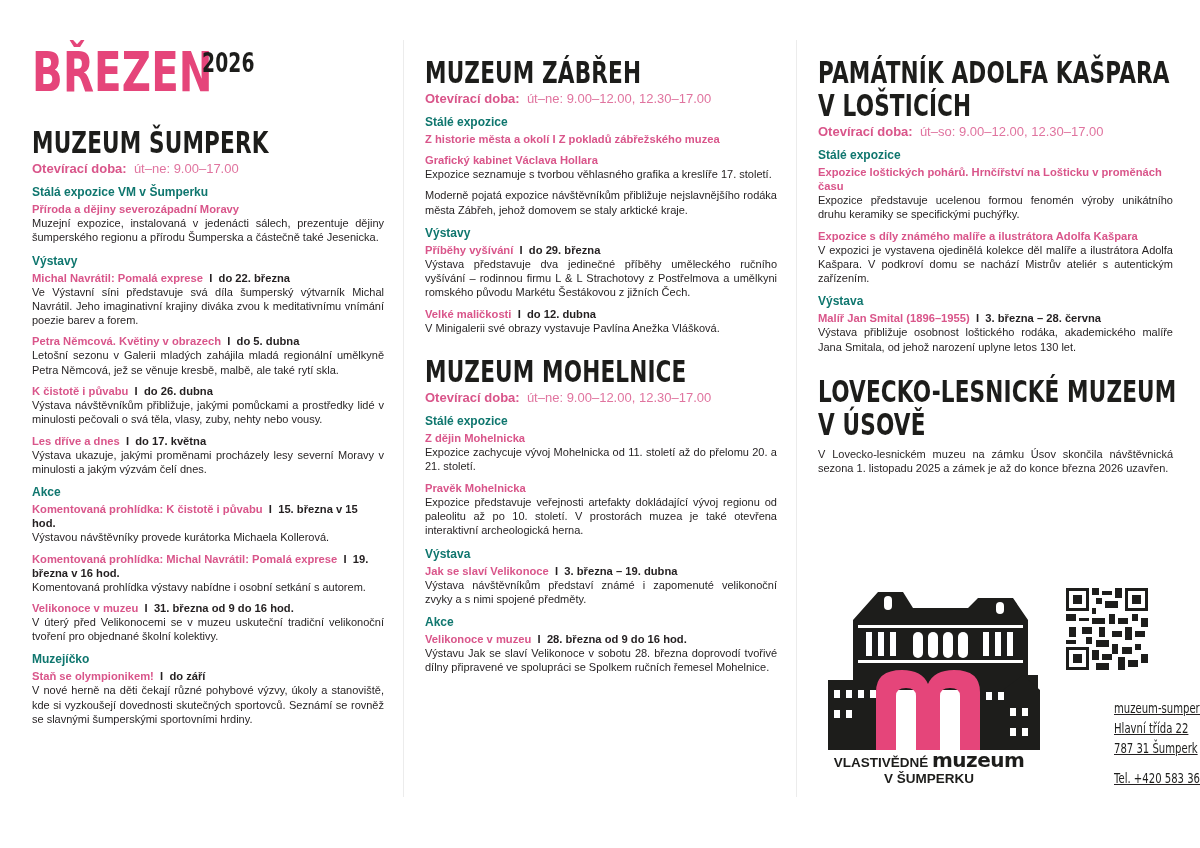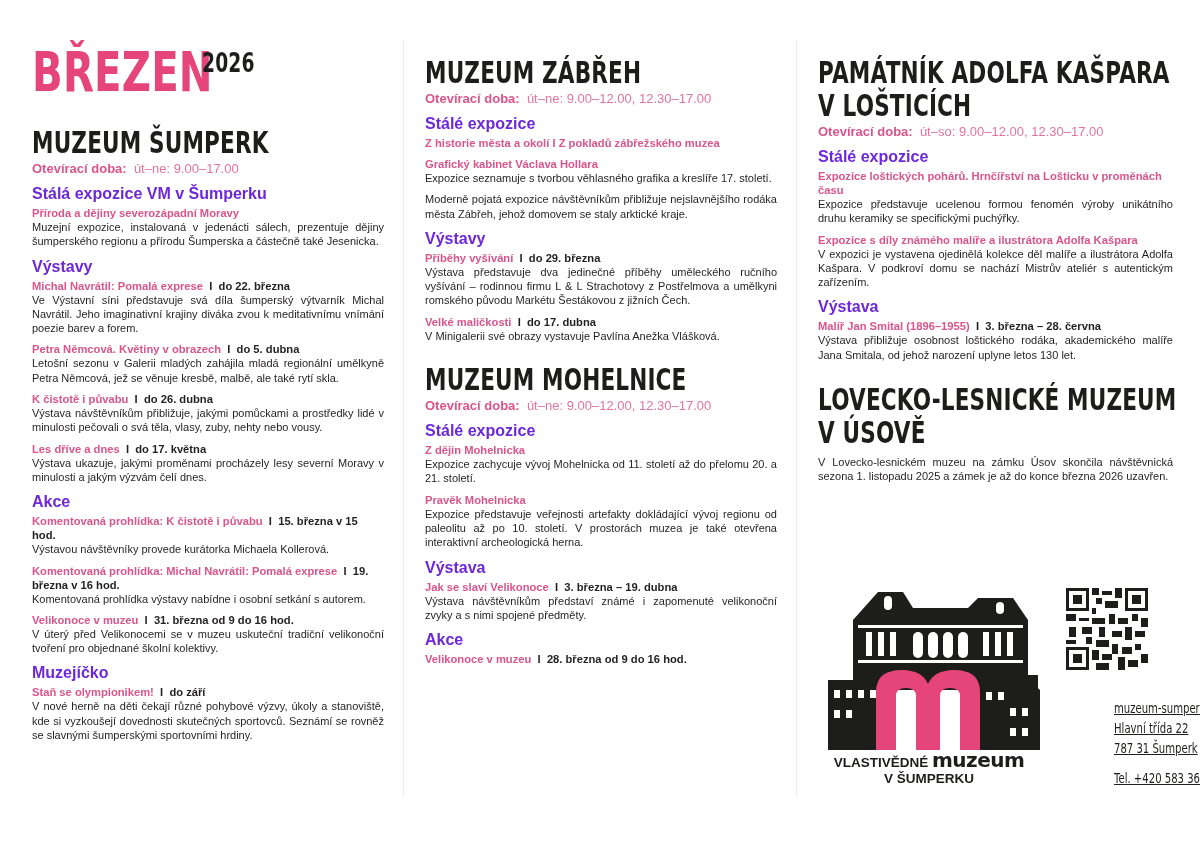--- a/index.html
+++ b/index.html
@@ -16,21 +16,21 @@
     font-family:"DejaVu Sans", sans-serif; font-weight:bold; color:#1d1d1b;
     transform:scaleX(0.72); transform-origin:left top; white-space:nowrap; display:block;
     letter-spacing:0.2px;
   }
   .month { position:absolute; left:32px; top:44px; }
   .month .big { font-size:56px; line-height:56px; color:#e5457a; }
   .month .year { position:absolute; left:170px; top:6px; font-size:26px; line-height:26px; }
   .museum-title { font-size:30px; line-height:33px; }
   .hours { font-size:13px; color:#e0749f; margin-top:2px; white-space:nowrap; }
   .hours b { font-weight:bold; color:#d9558a; }
-  .h3 { font-size:16px; font-weight:bold; margin:9px 0 3px; color:#6d28d9; }
+  .h3 { font-size:12px; font-weight:bold; margin:9px 0 3px; color:#0f766e; }
   .item { margin-bottom:7px; }
   .item-title { font-size:11.2px; font-weight:bold; color:#d9558a; line-height:14px; }
   .item-title .sep { color:#231f20; font-weight:bold; }
   .item-title .date { color:#231f20; font-weight:bold; }
   .desc { font-size:11px; line-height:14.3px; text-align:justify; color:#231f20; }
   .logo { position:absolute; left:818px; top:580px; width:222px; height:210px; }
   .logo-text { position:absolute; left:0; top:172px; width:222px; text-align:center; font-weight:bold; font-size:13.5px; line-height:16px; color:#1d1d1b; }
   .logo-text .mz { font-size:20px; font-family:"DejaVu Sans", sans-serif; letter-spacing:-0.5px; }
   .qr { position:absolute; left:1066px; top:588px; width:82px; height:82px; }
   .contact { position:absolute; left:1114px; top:698px; width:130px;text-decoration:underline; }
@@ -111,21 +111,21 @@
       </div>
         <div class="item">
         <div class="desc">Moderně pojatá expozice návštěvníkům přibližuje nejslavnějšího rodáka města Zábřeh, jehož domovem se staly arktické kraje.</div>
       </div>
         <div class="h3">Výstavy</div>
         <div class="item">
         <div class="item-title"><span>Příběhy vyšívání</span><span class="sep"> &nbsp;I&nbsp; </span><span class="date">do 29. března</span></div>
         <div class="desc">Výstava představuje dva jedinečné příběhy uměleckého ručního vyšívání – rodinnou firmu L &amp; L Strachotovy z Postřelmova a umělkyni romského původu Markétu Šestákovou z jižních Čech.</div>
       </div>
         <div class="item">
-        <div class="item-title"><span>Velké maličkosti</span><span class="sep"> &nbsp;I&nbsp; </span><span class="date">do 17. dubna</span></div>
+        <div class="item-title"><span>Velké maličkosti</span><span class="sep"> &nbsp;I&nbsp; </span><span class="date">do 12. dubna</span></div>
         <div class="desc">V Minigalerii své obrazy vystavuje Pavlína Anežka Vlášková.</div>
       </div>
   </div>
       <div style="margin-top:20px">
     <span class="cond museum-title">MUZEUM MOHELNICE</span>
     <div class="hours"><b>Otevírací doba:</b>&nbsp; <span>út–ne: 9.00–12.00, 12.30–17.00</span></div>
     <div class="h3">Stálé expozice</div>
         <div class="item">
         <div class="item-title"><span>Z dějin Mohelnicka</span></div>
         <div class="desc">Expozice zachycuje vývoj Mohelnicka od 11. století až do přelomu 20. a 21. století.</div>
@@ -135,20 +135,21 @@
         <div class="desc">Expozice představuje veřejnosti artefakty dokládající vývoj regionu od paleolitu až po 10. století. V prostorách muzea je také otevřena interaktivní archeologická herna.</div>
       </div>
         <div class="h3">Výstava</div>
         <div class="item">
         <div class="item-title"><span>Jak se slaví Velikonoce</span><span class="sep"> &nbsp;I&nbsp; </span><span class="date">3. března – 19. dubna</span></div>
         <div class="desc">Výstava návštěvníkům představí známé i zapomenuté velikonoční zvyky a s nimi spojené předměty.</div>
       </div>
         <div class="h3">Akce</div>
         <div class="item">
         <div class="item-title"><span>Velikonoce v muzeu</span><span class="sep"> &nbsp;I&nbsp; </span><span class="date">28. března od 9 do 16 hod.</span></div>
+        <div class="desc">Výstavu Jak se slaví Velikonoce v sobotu 28. března doprovodí tvořivé dílny připravené ve spolupráci se Spolkem ručních řemesel Mohelnice.</div>
       </div>
   </div>
     </div>
 </div>
 
 <div class="col col3" style="top:56px">
   <span class="cond museum-title">PAMÁTNÍK ADOLFA KAŠPARA</span>
   <span class="cond museum-title">V LOŠTICÍCH</span>
   <div class="hours"><b>Otevírací doba:</b>&nbsp; <span>út–so: 9.00–12.00, 12.30–17.00</span></div>
   <div id="col3-sections">

